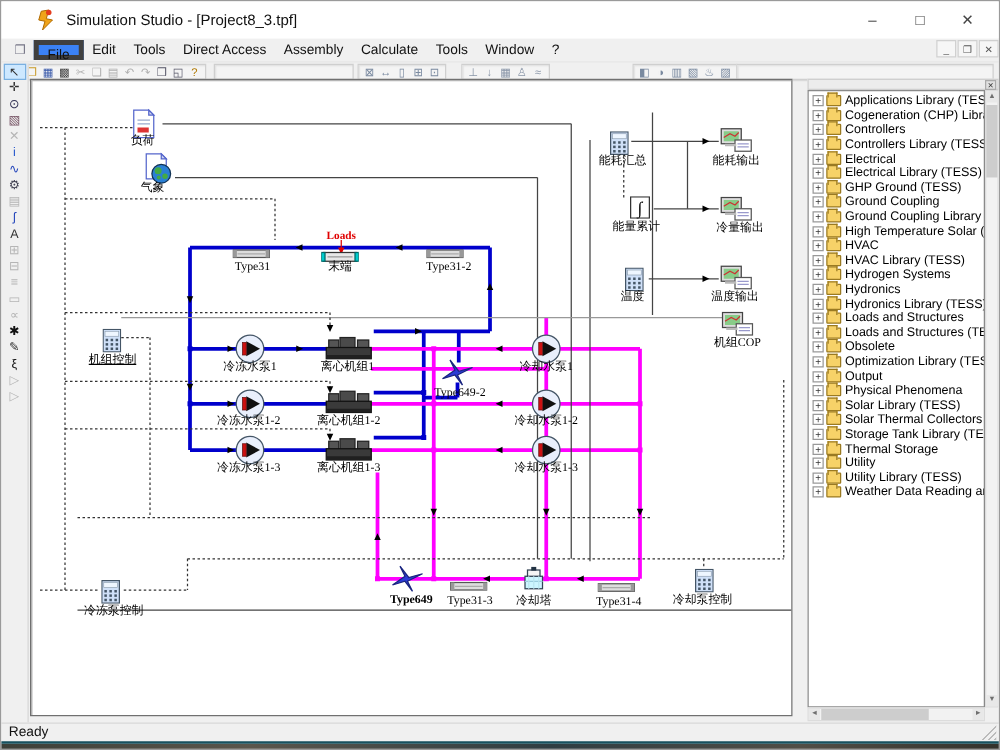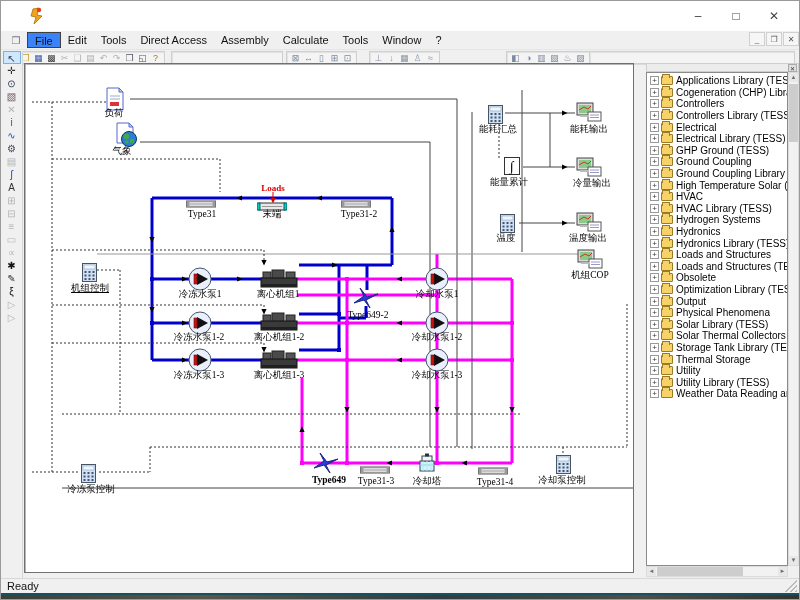--- a/index.html
+++ b/index.html
@@ -8,21 +8,21 @@
   
   .titlebar{position:absolute;left:0;top:0;width:800px;height:30px;background:#ffffff;display:flex;align-items:center}
   .appicon{width:20px;height:20px;margin-left:26px;margin-right:6px}
   .title{font-size:12px;color:#111}
   .wctrls{position:absolute;right:8px;top:0;height:30px;display:flex;align-items:center}
   .wbtn{width:38px;height:28px;text-align:center;line-height:28px;font-size:12px;color:#444}
   
   .menubar{position:absolute;left:0;top:30px;width:800px;height:18px;background:#f0f0f0;display:flex;align-items:center;font-size:11px}
   .mdicon{width:14px;height:13px;margin:0 4px 0 8px;font-size:10px;color:#778;line-height:13px;text-align:center}
   .mi{padding:1px 7px;color:#111;height:16px;line-height:14px}
-  .mi.active{background:#3b82f6;border:1px solid #404040}
+  .mi.active{background:#3b82f6;border:4px solid #404040}
   .mdictrls{position:absolute;right:2px;top:1px;display:flex}
   .mdib{width:16px;height:14px;font-size:8px;color:#555;text-align:center;line-height:14px;border:1px solid #d0d0d0;background:#f6f6f6;margin-left:1px}
   
   .toolbar{position:absolute;left:0;top:48px;width:800px;height:16px;background:#f0f0f0;border-top:1px solid #e6e6e6;border-bottom:1px solid #d9d9d9}
   .tbg{position:absolute;top:1px;height:13px;border:1px solid #cfcfcf;background:#f4f4f4;box-shadow:inset 1px 1px 1px #e2e2e2;display:flex;align-items:center;padding:0 2px}
   .tbg.empty{padding:0}
   .tbi{width:13px;height:12px;font-size:9px;line-height:12px;text-align:center;color:#445}
   .tbi.dis{color:#b0b0b0}
   
   .lefttb{position:absolute;left:0;top:50px;width:22px;height:527px;background:#f0f0f0;border-right:1px solid #d6d6d6}
@@ -58,20 +58,21 @@
     background:linear-gradient(90deg,#3c3f38,#5a564c 25%,#2f3d42 55%,#514e46 80%,#33322c)}
 </style>
 </head>
 <body>
 
 <div class="titlebar">
   <svg class="appicon" viewBox="0 0 20 20">
     <polygon points="6,3 12,2 10,9 15,10 7,18 9,11 4,10" fill="#f0a41a" stroke="#b06a00" stroke-width="0.8"></polygon>
     <circle cx="12" cy="4" r="2.2" fill="#e43c1e"></circle>
   </svg>
+  <span class="title">Simulation Studio - [Project8_3.tpf]</span>
   <div class="wctrls">
     <span class="wbtn">–</span>
     <span class="wbtn">□</span>
     <span class="wbtn">✕</span>
   </div>
 </div>
 
 <div class="menubar">
   <span class="mdicon">❒</span>
   <span style="display:flex">

